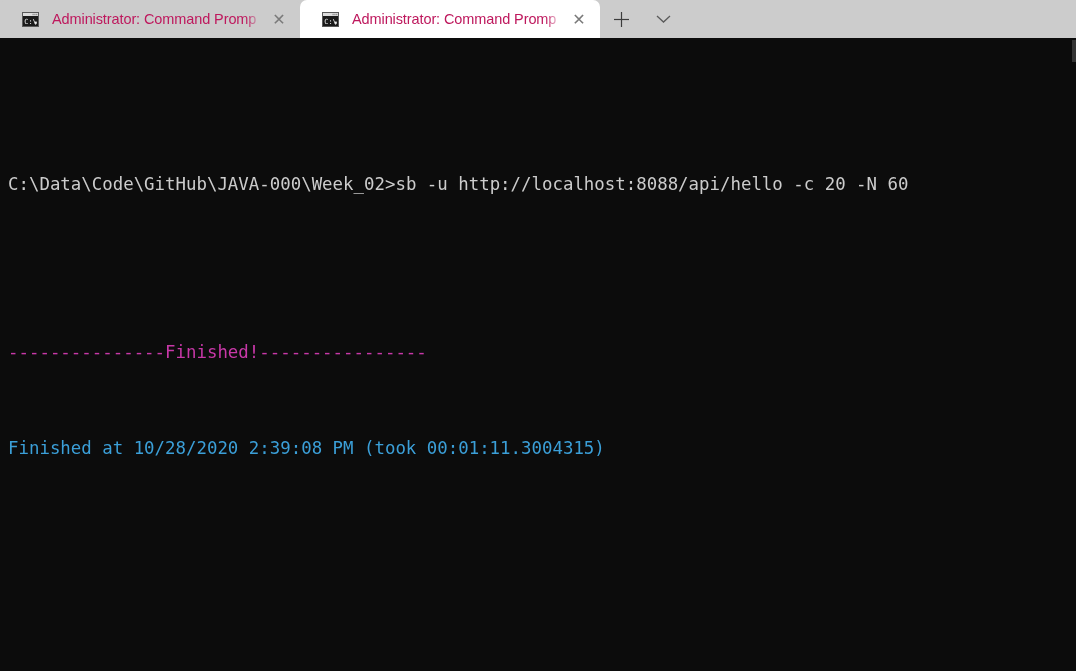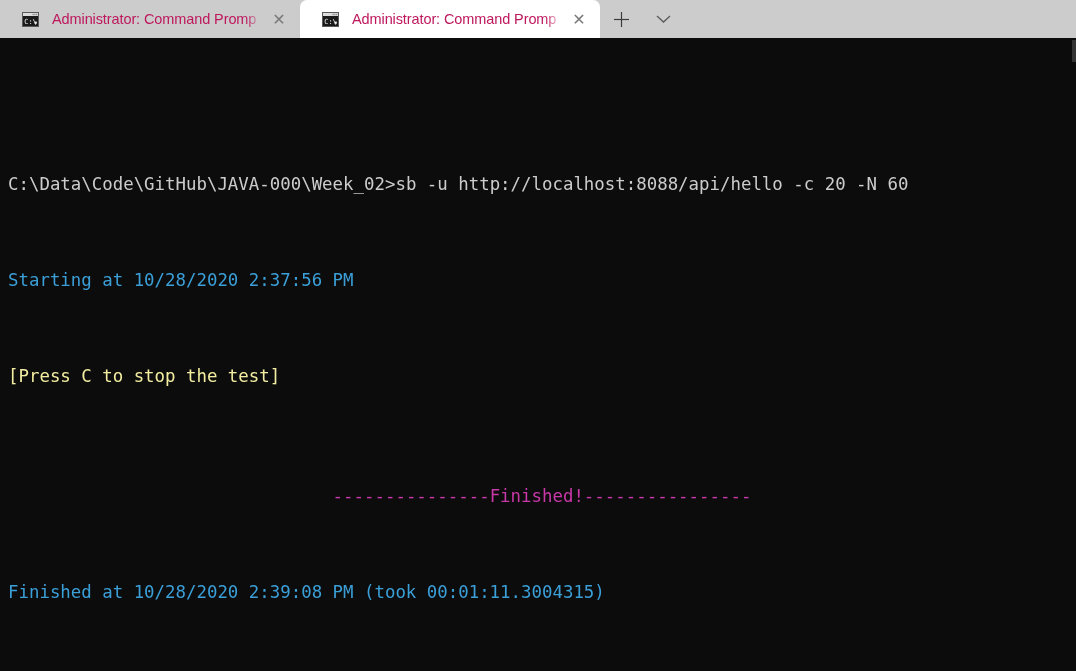--- a/index.html
+++ b/index.html
@@ -95,21 +95,21 @@
     line-height: 24px;
     letter-spacing: 0px;
     white-space: pre;
   }
   .line { height: 24px; }
 
   .c-white   { color: #cccccc; }
   .c-blue    { color: #3b9fd8; }
   .c-yellow  { color: #f2eda0; }
   .c-gold    { color: #c8a02a; }
-  .c-magenta { color: #c838a8; text-align: center; }
+  .c-magenta { color: #c838a8; }
   .scroll-notch {
     position: absolute;
     right: 0px;
     top: 2px;
     width: 4px;
     height: 22px;
     background: #555555;
     opacity: 0.55;
   }
 </style>
@@ -167,23 +167,21 @@
 
   <div class="strip-rest"></div>
 </div>
 
 <div class="terminal">
 
   <div class="scroll-notch"></div>
 
   <div class="line"><span class="c-white">C:\Data\Code\GitHub\JAVA-000\Week_02&gt;</span><span class="c-white">sb -u http://localhost:8088/api/hello -c 20 -N 60</span></div>
 
-  <div class="line c-blue">Starting at 10/28/2020 2:37:56 PM</div>
-
-  <div class="line c-yellow">[Press C to stop the test]</div>
+
 
 
   <div class="line c-magenta">---------------Finished!----------------</div>
 
   <div class="line c-blue">Finished at 10/28/2020 2:39:08 PM (took 00:01:11.3004315)</div>
 
   
 
   
 

